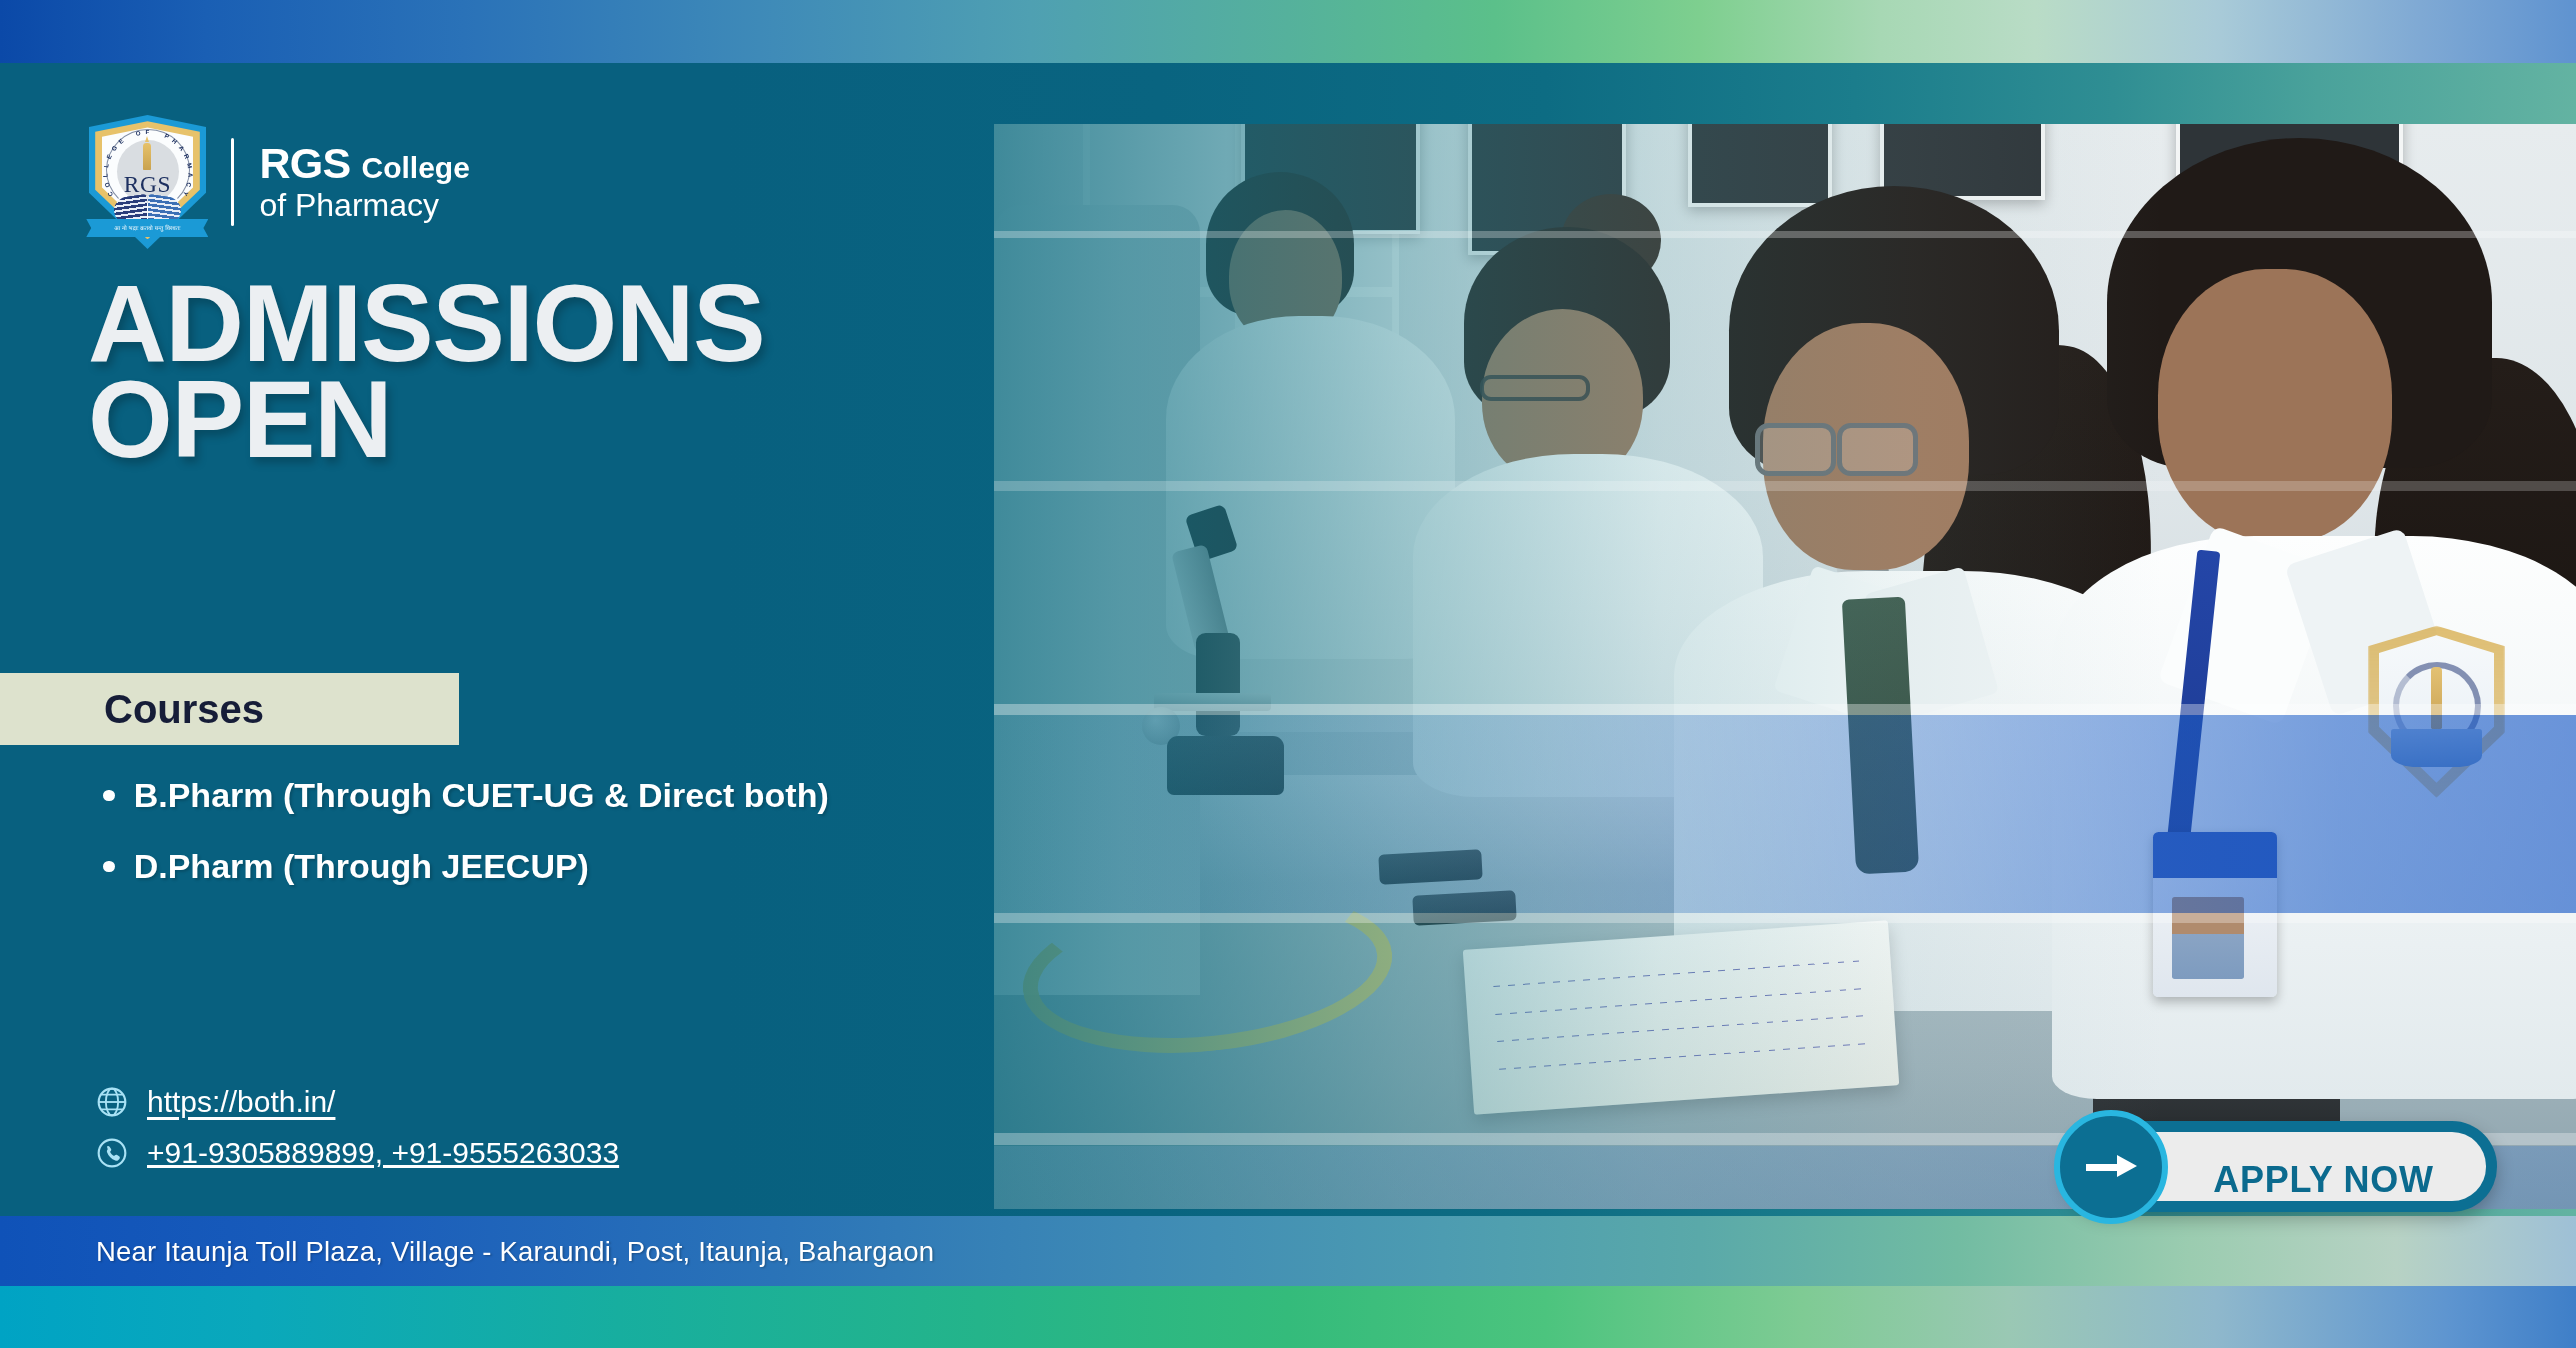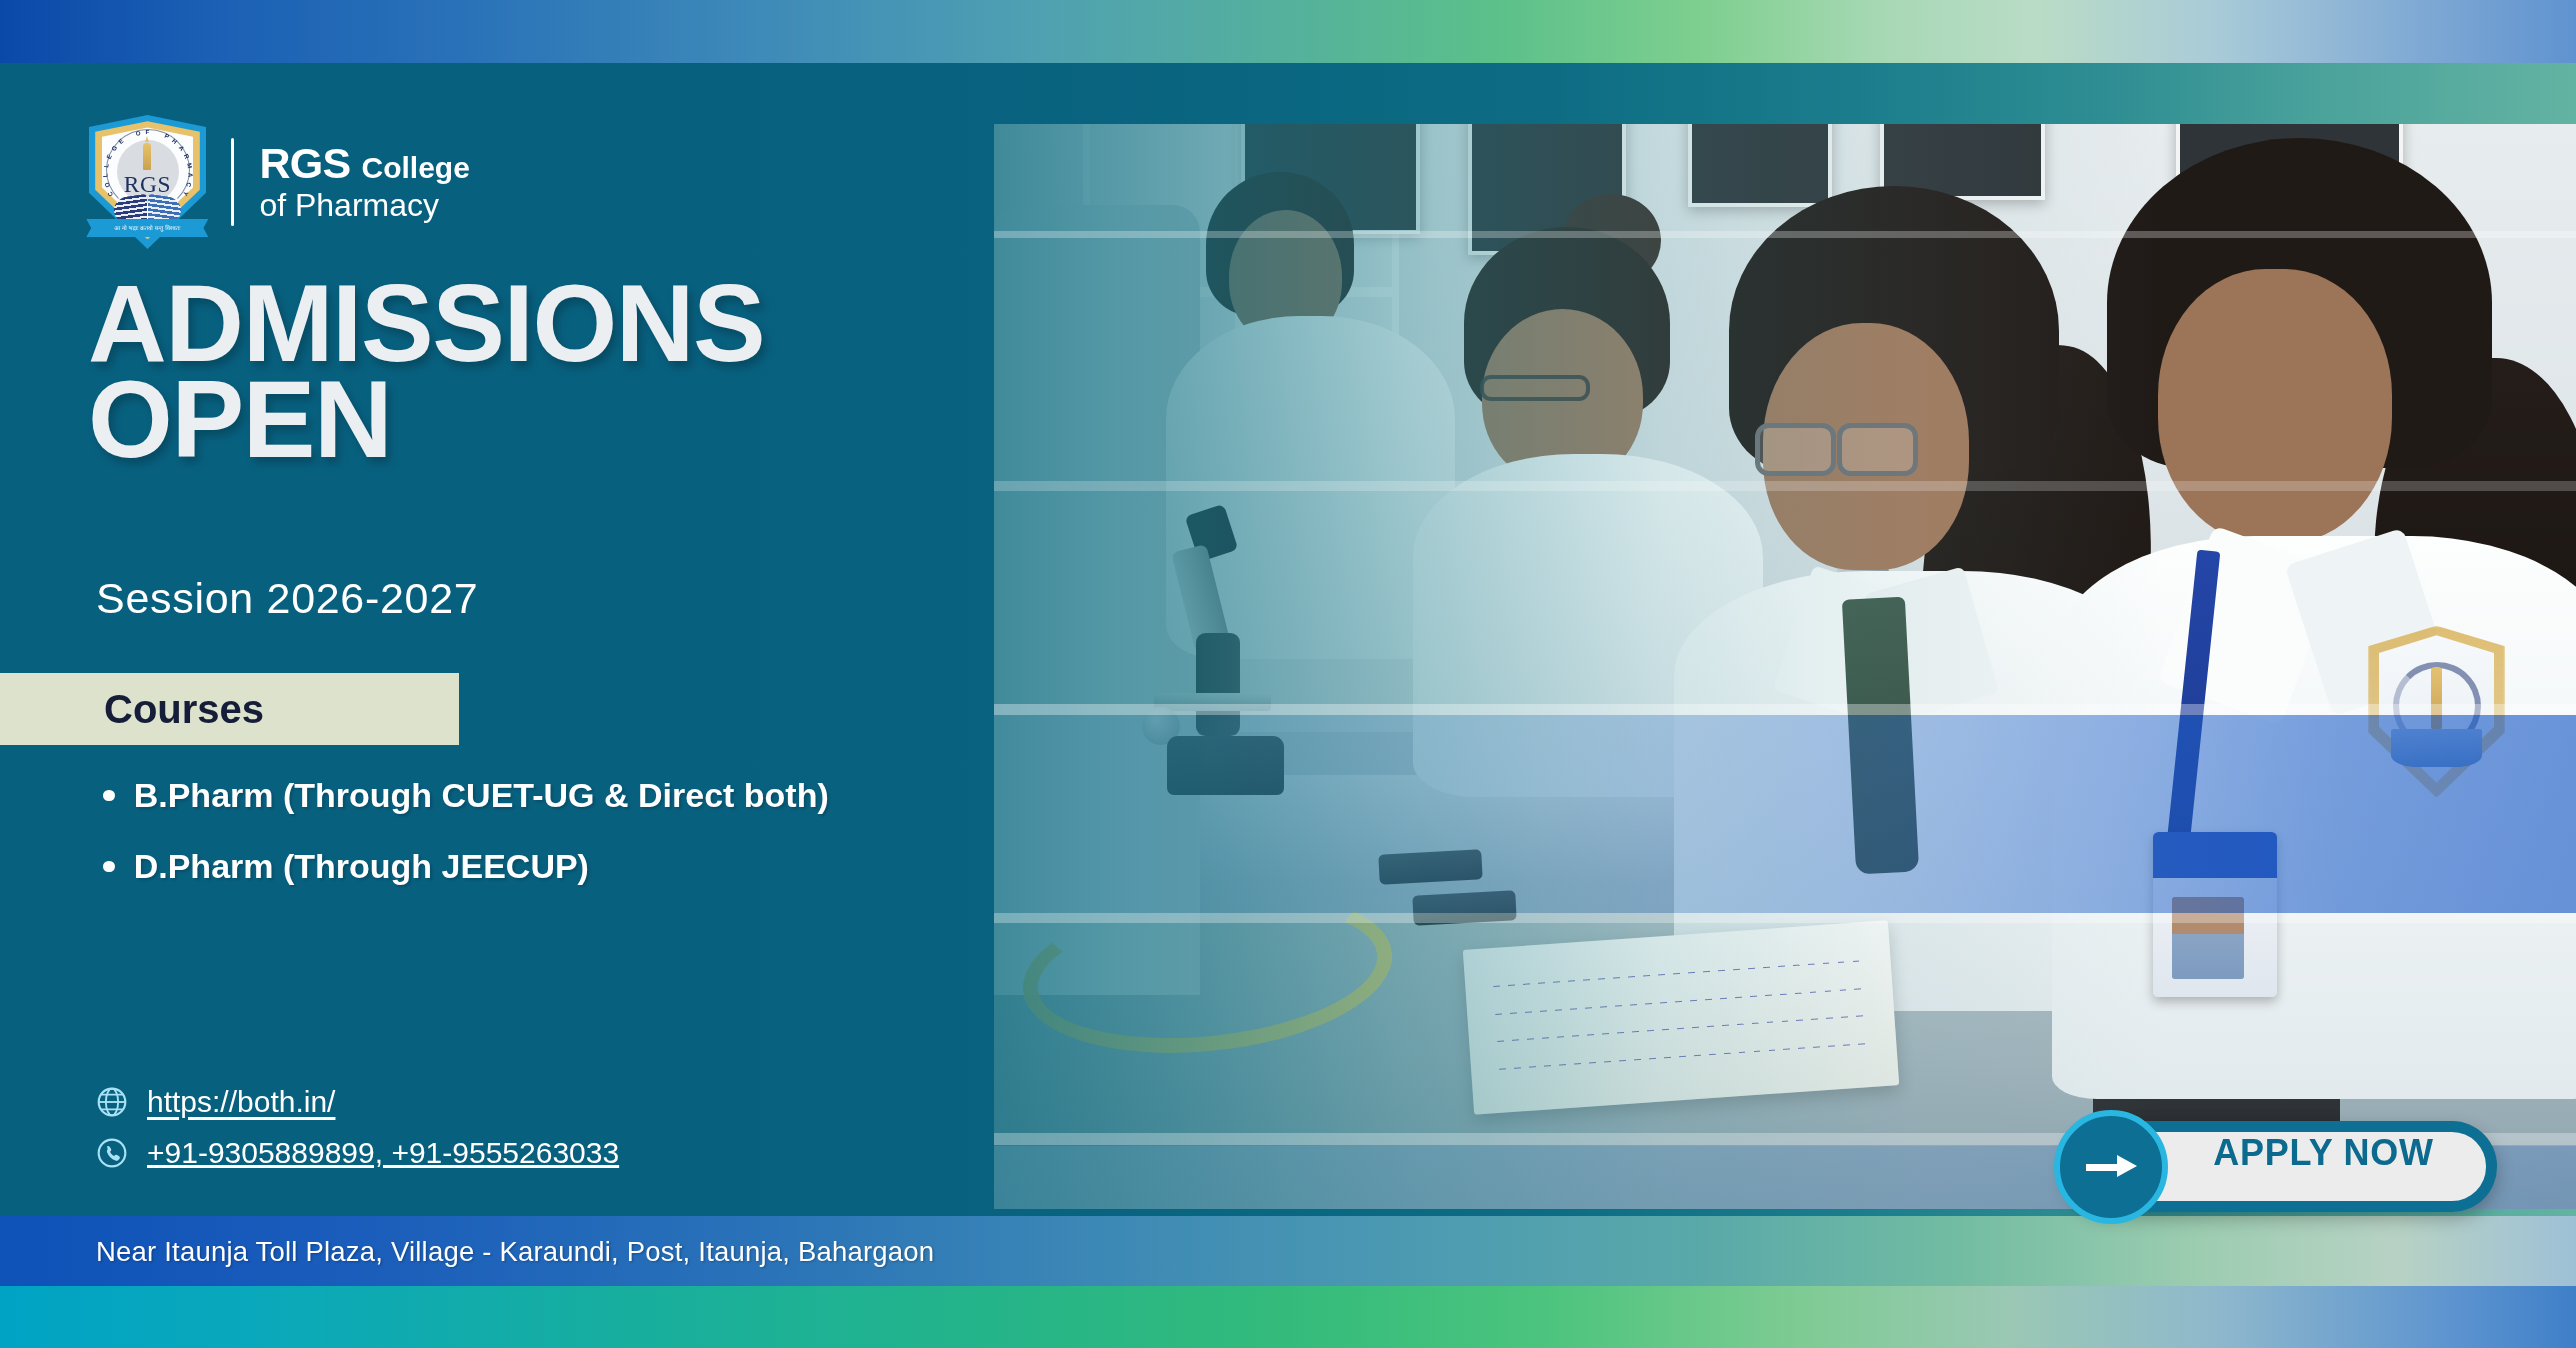--- a/index.html
+++ b/index.html
@@ -314,21 +314,21 @@
     text-shadow:1.4px 1.4px 2.1px rgba(0,0,0,.25); }
 
   
   .apply {
     position:absolute; left:2064px; top:1121px; width:433px; height:91px;
     background:#0c6f93; border-radius:45px; display:flex; align-items:center;
     box-shadow:0 6.9px 16.5px rgba(0,0,0,.25);
   }
   .apply-inner {
     position:absolute; left:48px; top:11px; width:374px; height:69px;
-    background:#ececec; border-radius:34px; display:flex; align-items:flex-start; justify-content:center;
+    background:#ececec; border-radius:34px; display:flex; align-items:flex-end; justify-content:center;
   }
   .apply-label { font-size:36px; font-weight:700; color:#0b6a8e; letter-spacing:0.7px; margin-left:49px; }
   .apply-circle {
     position:absolute; left:-9.6px; top:-11px; width:114px; height:114px; border-radius:50%;
     background:#0c6f93; border:6.2px solid #29b6e0; display:flex; align-items:center; justify-content:center;
   }
   .arrow { position:relative; width:51px; height:15px; }
   .arrow:before { content:""; position:absolute; left:0; top:4.1px; width:33px; height:7.6px; background:#fff; }
   .arrow:after { content:""; position:absolute; right:0; top:-4.1px;
     border-top:11.7px solid transparent; border-bottom:11.7px solid transparent; border-left:20.6px solid #fff; }
@@ -492,21 +492,20 @@
       </div>
       <div class="brand-line2">of Pharmacy</div>
     </div>
   </div>
 
   <div class="headline">
     <span>ADMISSIONS</span>
     <span class="l2">OPEN</span>
   </div>
 
-  <div class="session">Session 2026-2027</div>
 
   <div class="courses-box">
     <span>Courses</span>
   </div>
 
   <div class="course-list">
     <div class="course-item">
       <div class="bullet"></div>
       <div class="course-text">B.Pharm (Through CUET-UG &amp; Direct both)</div>
     </div>

